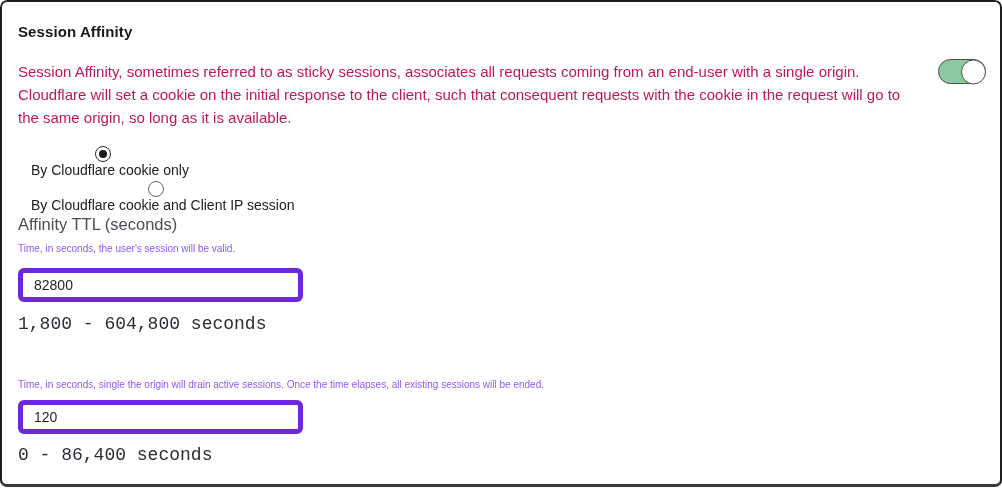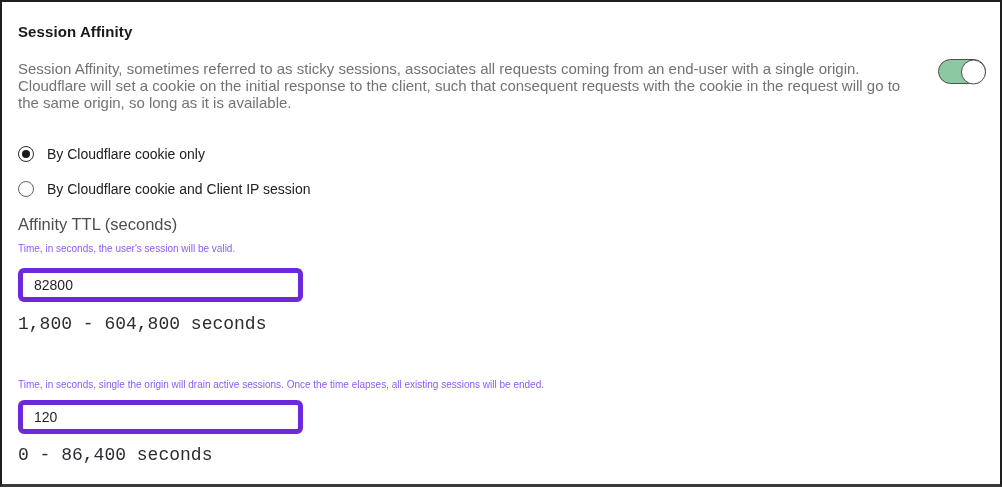--- a/index.html
+++ b/index.html
@@ -1,53 +1,53 @@
 <!DOCTYPE html>
 <html><head>
 <meta charset="utf-8">
 <style>
-  * { margin: 0; padding: 0; box-sizing: border-box; }
+  * { margin: 0; padding: 0; box-sizing: border-box; border-radius: 7px; }
   html, body { background: #ffffff; }
   body {
     font-family: "Liberation Sans", "DejaVu Sans", sans-serif;
     width: 1002px; height: 491px; position: relative; overflow: hidden;
   }
   .frame {
     position: absolute; left: 0; top: 0; width: 1002px; height: 487px;
     border: 2px solid #1e1e1e;
     border-bottom: 3px solid #3a3a3a;
     background: #ffffff;
   }
   .content { position: absolute; left: 0; top: 0; width: 100%; height: 100%; }
 
   .panel-title {
     position: absolute; left: 16px; top: 21px;
     font-size: 15px; font-weight: 700; color: #17191c; letter-spacing: .1px;
   }
   .panel-desc {
     position: absolute; left: 16px; top: 58px; width: 905px;
-    font-size: 15px; line-height: 17px; color: #737373;
+    font-size: 15px; line-height: 23px; color: #be185d;
   }
 
   
   .toggle {
     position: absolute; right: 14px; top: 57px;
     width: 48px; height: 25px; border-radius: 13px;
     border: 1.5px solid #4f4f4f; background: #d9d9d9; cursor: pointer;
   }
   .toggle.on { background: #8cc8a2; }
   .toggle .knob {
     position: absolute; top: 50%; transform: translateY(-50%);
     width: 25px; height: 25px; border-radius: 50%;
     background: #ffffff; border: 1.5px solid #4f4f4f;
   }
   .toggle.on .knob { right: -1px; }
 
   
-  .radio-row { position: absolute; left: 16px; display: flex; align-items: center; }
+  .radio-row { position: absolute; left: 16px; display: flex; align-items: center; flex-direction: column; }
   .radio-row.r1 { top: 144px; }
   .radio-row.r2 { top: 179px; }
   .radio-circle {
     width: 16px; height: 16px; border-radius: 50%;
     border: 1.5px solid #5f6368; background: #fff;
     display: inline-flex; align-items: center; justify-content: center;
     flex: 0 0 auto; cursor: pointer;
   }
   .radio-row.selected .radio-circle { border-color: #2b2b2b; }
   .radio-dot { width: 8px; height: 8px; border-radius: 50%; background: transparent; }

